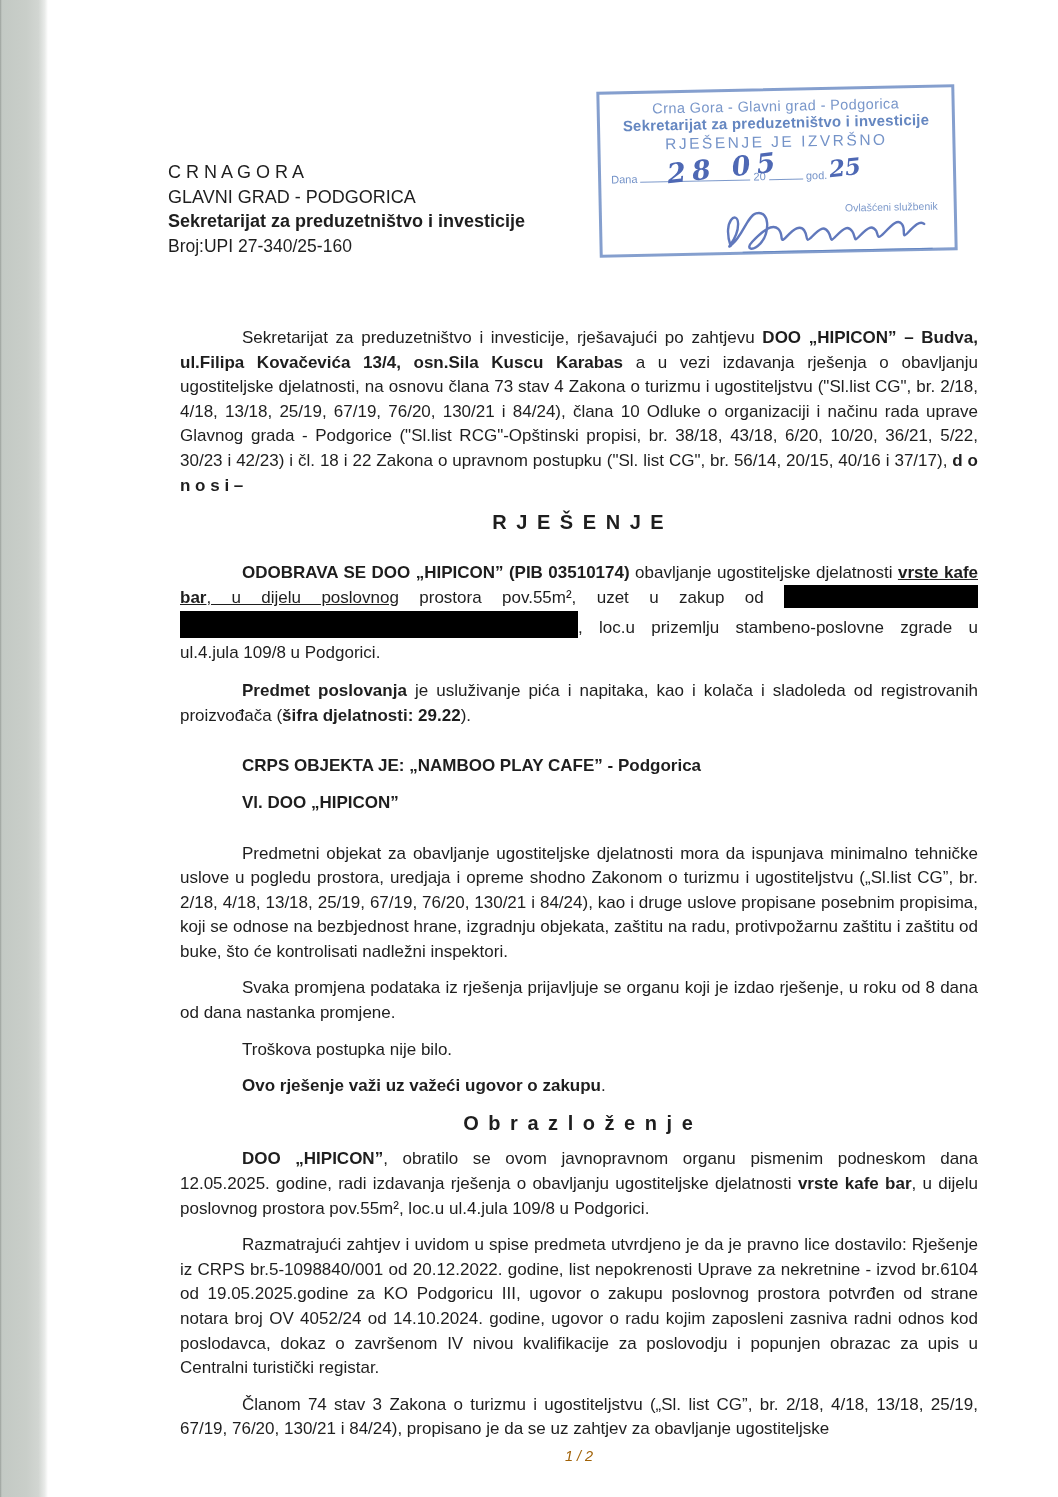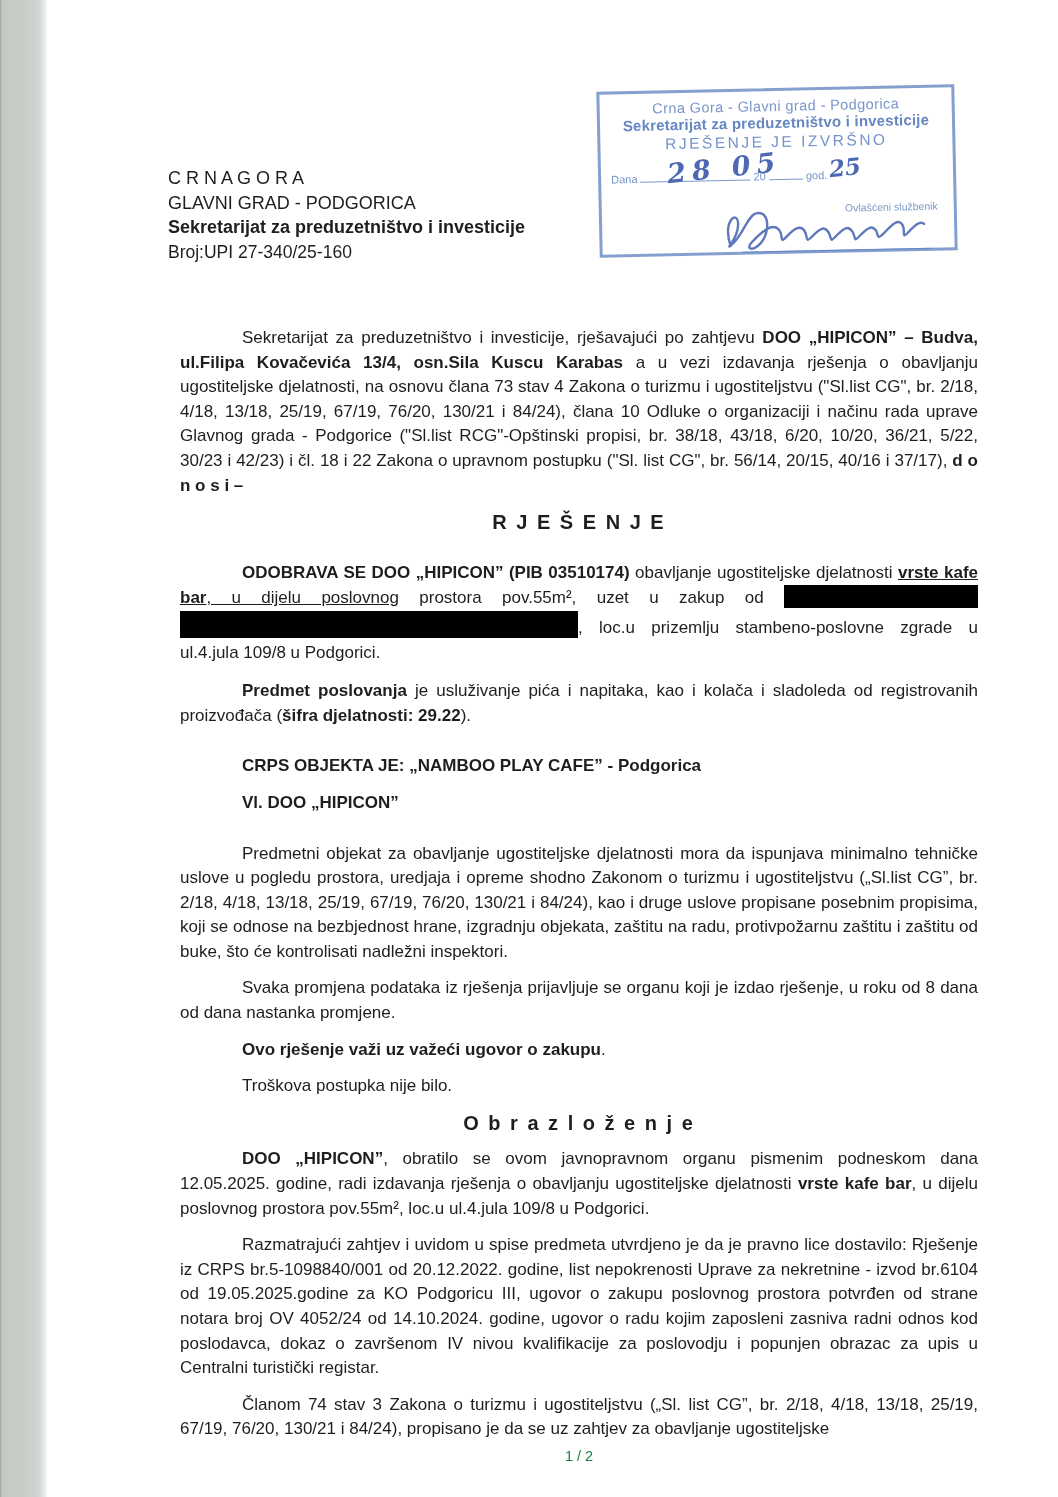--- a/index.html
+++ b/index.html
@@ -9,21 +9,21 @@
     background:#ffffff;
     font-family:"Liberation Sans", sans-serif;
     color:#1e1e1e;
     overflow:hidden;
   }
   .scan-edge{
     position:absolute;left:0;top:0;width:48px;height:100%;
     background:linear-gradient(90deg,#9aa09b 0px,#c3c9c4 4%,#c9cec9 55%,#d2d6d2 80%,#e9ebe9 93%,#ffffff 100%);
   }
   
-  .header{position:absolute;left:168px;top:166px;width:560px;font-size:17.5px;line-height:24.5px;}
+  .header{position:absolute;left:168px;top:160px;width:560px;font-size:17.5px;line-height:24.5px;}
   .header .country{font-size:18px;}
   .header .city{font-size:18px;}
   .header .department{font-weight:bold;font-size:18px;}
   
   .stamp{
     position:absolute;left:598px;top:88px;width:352px;height:160px;
     border:3px solid rgba(77,116,184,0.75);
     transform:rotate(-1.2deg);
     color:#4d74b8;
     text-align:center;
@@ -57,21 +57,21 @@
   .mt-title{margin-top:10px !important;}
   .mt-lg{margin-top:26px !important;}
   .mt-md{margin-top:14px !important;}
   .mt-sm{margin-top:4px !important;}
   .redact{display:inline-block;background:#000;vertical-align:-5px;}
   .redact-1{width:194px;height:23px;}
   .redact-2{width:398px;height:27px;}
   
   .footer{
     position:absolute;left:168px;top:1448px;width:822px;
-    text-align:center;font-size:14.5px;color:#15803d;
+    text-align:center;font-size:14.5px;font-style:italic;color:#a16207;
   }
 </style>
 </head>
 <body>
 
 <div class="page">
   <div class="scan-edge"></div>
 
   <div class="stamp">
     <div class="s1">Crna Gora - Glavni grad - Podgorica</div>
@@ -104,22 +104,22 @@
 
   <div class="content">
     <p><span>Sekretarijat za preduzetništvo i investicije, rješavajući po zahtjevu </span><span class="b">DOO „HIPICON” – Budva, ul.Filipa Kovačevića 13/4, osn.Sila Kuscu Karabas</span><span> a u vezi izdavanja  rješenja o obavljanju ugostiteljske djelatnosti, na osnovu člana 73 stav 4 Zakona o turizmu i ugostiteljstvu ("Sl.list CG", br. 2/18, 4/18, 13/18, 25/19, 67/19, 76/20, 130/21 i 84/24), člana 10 Odluke o organizaciji i načinu  rada uprave Glavnog grada - Podgorice  ("Sl.list RCG"-Opštinski propisi, br. 38/18, 43/18, 6/20, 10/20, 36/21, 5/22, 30/23 i 42/23) i čl. 18 i 22 Zakona o upravnom postupku ("Sl. list CG", br. 56/14, 20/15, 40/16 i 37/17), </span><span class="b">d o n o s i –</span></p>
     <p class="center-head mt-title">R J E Š E N J E</p>
     <p class="mt-lg"><span class="b">ODOBRAVA SE DOO „HIPICON” (PIB 03510174)</span><span> obavljanje ugostiteljske djelatnosti </span><span class="b u">vrste kafe bar</span><span class="u">, u dijelu poslovnog</span><span> prostora pov.55m², uzet u zakup od </span><span class="redact redact-1"></span><span> </span><span class="redact redact-2"></span><span>, loc.u prizemlju stambeno-poslovne zgrade u ul.4.jula 109/8 u Podgorici.</span></p>
     <p class="mt-md"><span class="b">Predmet poslovanja</span><span> je usluživanje pića i napitaka, kao i kolača i sladoleda od registrovanih proizvođača (</span><span class="b">šifra djelatnosti: 29.22</span><span>).</span></p>
     <p class="mt-lg"><span class="b">CRPS OBJEKTA JE: „NAMBOO PLAY CAFE” -  Podgorica</span></p>
     <p><span class="b">Vl. DOO „HIPICON”</span></p>
     <p class="mt-lg"><span>Predmetni objekat za obavljanje ugostiteljske djelatnosti mora da ispunjava  minimalno tehničke uslove u pogledu prostora, uredjaja i opreme shodno Zakonom o turizmu i ugostiteljstvu („Sl.list CG”, br. 2/18, 4/18, 13/18, 25/19, 67/19, 76/20, 130/21 i 84/24), kao i druge uslove propisane posebnim propisima, koji se odnose na bezbjednost hrane, izgradnju objekata, zaštitu na radu, protivpožarnu zaštitu i zaštitu od buke, što će kontrolisati nadležni inspektori.</span></p>
     <p><span>Svaka promjena podataka iz rješenja prijavljuje se organu koji je izdao rješenje, u roku od 8 dana od dana nastanka promjene.</span></p>
+    <p><span>Troškova postupka nije bilo.</span></p>
     <p><span class="b">Ovo rješenje važi uz važeći ugovor o zakupu</span><span>.</span></p>
-    <p><span>Troškova postupka nije bilo.</span></p>
     <p class="center-head">O b r a z l o ž e n j e</p>
     <p class="mt-sm"><span class="b">DOO „HIPICON”</span><span>, obratilo se ovom javnopravnom organu pismenim podneskom dana 12.05.2025. godine, radi izdavanja rješenja o obavljanju ugostiteljske djelatnosti </span><span class="b">vrste kafe bar</span><span>, u dijelu poslovnog prostora pov.55m², loc.u ul.4.jula 109/8 u Podgorici.</span></p>
     <p><span>Razmatrajući zahtjev i uvidom u spise predmeta utvrdjeno je da je pravno lice dostavilo: Rješenje iz CRPS br.5-1098840/001 od 20.12.2022. godine, list nepokrenosti Uprave za nekretnine - izvod br.6104 od 19.05.2025.godine za KO Podgoricu III, ugovor o zakupu poslovnog prostora potvrđen od strane notara broj OV 4052/24 od 14.10.2024. godine, ugovor o radu kojim zaposleni zasniva radni odnos kod poslodavca, dokaz o završenom IV nivou kvalifikacije za poslovodju i popunjen obrazac za upis u Centralni turistički registar.</span></p>
     <p><span>Članom 74 stav 3 Zakona o  turizmu  i ugostiteljstvu („Sl. list CG”, br. 2/18, 4/18, 13/18, 25/19, 67/19, 76/20, 130/21 i 84/24), propisano je da se uz zahtjev za obavljanje ugostiteljske</span></p>
   </div>
 
   <div class="footer">1 / 2</div>
 </div>
 
 </body></html>

